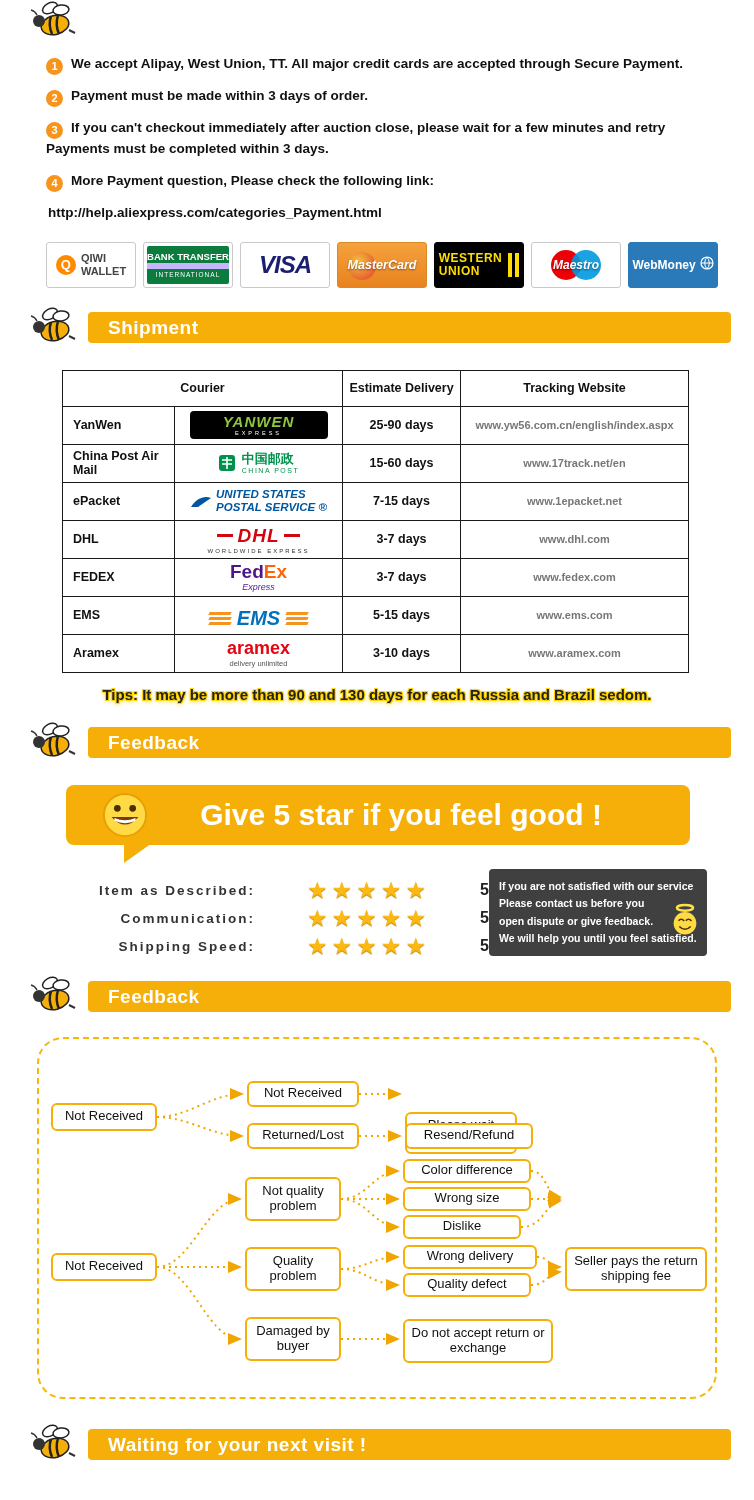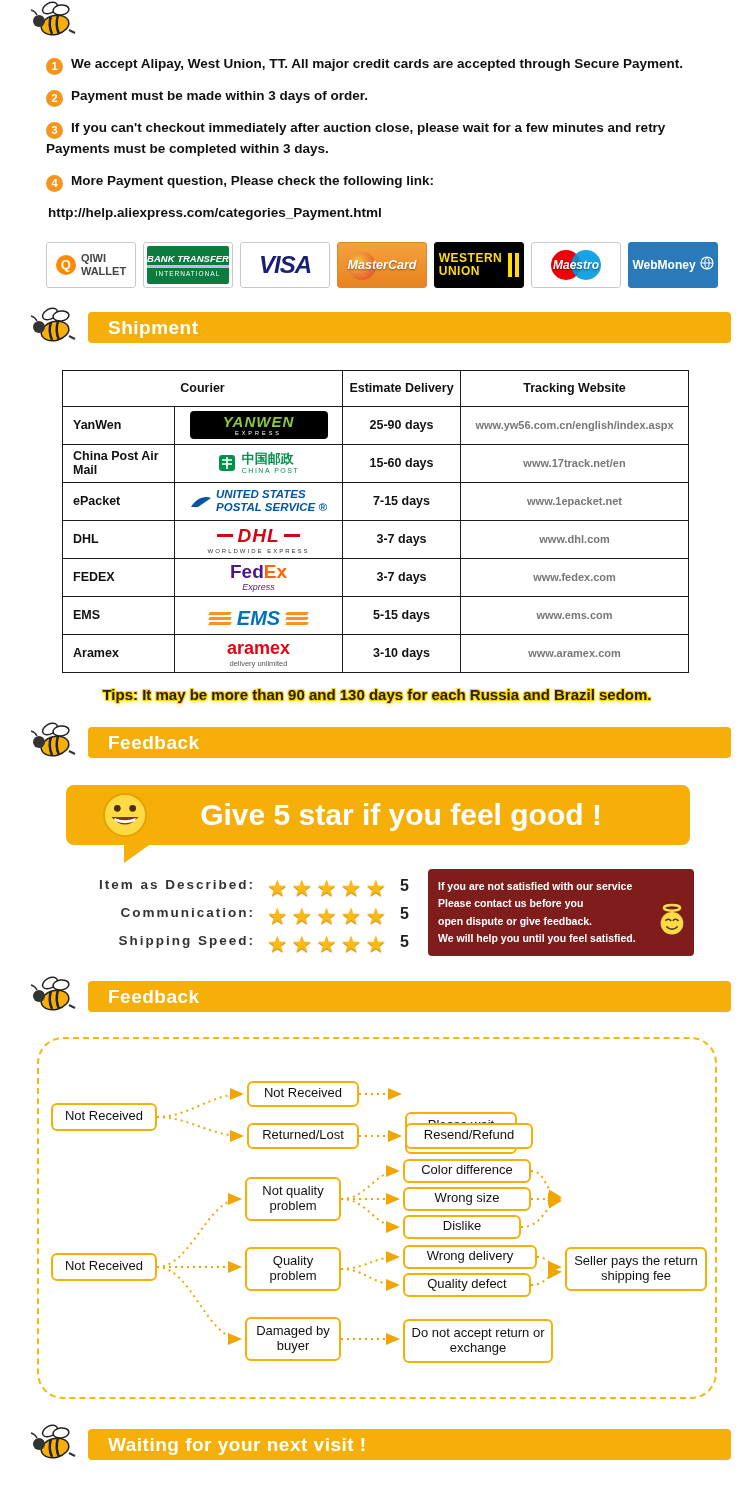--- a/index.html
+++ b/index.html
@@ -24,21 +24,21 @@
 
   
   .paylogos{display:flex;gap:7px;margin:22px 0 0 46px;}
   .paybox{width:90px;height:46px;border:1px solid #c9c9c9;border-radius:3px;background:#fff;
           display:flex;align-items:center;justify-content:center;overflow:hidden;position:relative;}
   .qiwi-flame{width:20px;height:20px;border-radius:50%;background:#FF8A00;color:#fff;font-weight:bold;
           font-size:13px;line-height:20px;text-align:center;margin-right:5px;flex:0 0 auto;}
   .qiwi-text{display:flex;flex-direction:column;font-weight:bold;color:#444;font-size:11px;line-height:1.15;justify-content:flex-end;}
   .bank-inner{width:82px;height:38px;background:#0B7B3E;color:#fff;display:flex;flex-direction:column;
           align-items:center;justify-content:center;border-radius:2px;}
-  .bank-l1{font-style:italic;font-weight:bold;font-size:9.5px;border-bottom:3px solid #c4b5fd;padding-bottom:1px;}
+  .bank-l1{font-weight:bold;font-size:9.5px;border-bottom:6px solid #c4b5fd;padding-bottom:1px;}
   .bank-l2{font-size:6.5px;letter-spacing:1px;margin-top:2px;}
   .visa-text{color:#1A1F71;font-weight:bold;font-style:italic;font-size:24px;letter-spacing:-1px;}
   .mc-box{background:linear-gradient(180deg,#F5A13C,#E8831F);border-color:#d98a25;}
   .mc-ball{position:absolute;left:10px;top:9px;width:28px;height:28px;border-radius:50%;
            background:radial-gradient(circle at 35% 35%,#F5C33C,#E23B2E);}
   .mc-text{position:relative;color:#fff;font-weight:bold;font-style:italic;font-size:12.5px;
            text-shadow:0 1px 2px rgba(0,0,0,.45);}
   .wu-box{background:#000;border-color:#000;}
   .wu-text{display:flex;flex-direction:column;color:#FFDD00;font-weight:bold;font-size:12px;
            line-height:1.05;letter-spacing:.5px;}
@@ -97,26 +97,26 @@
   .sec.m-top{margin-top:18px;}
   .banner-wrap{position:relative;margin:22px 64px 0 66px;height:82px;}
   .banner{position:relative;height:60px;background:#F6AF08;border-radius:8px;display:flex;align-items:center;}
   .banner .smiley{margin-left:36px;flex:0 0 auto;display:flex;}
   .banner-text{flex:1;text-align:center;color:#fff;font-weight:bold;font-size:30px;padding-right:36px;}
   .banner-tail{position:absolute;left:58px;top:58px;width:0;height:0;
                border-top:20px solid #F6AF08;border-right:28px solid transparent;}
 
   .fb-row{display:flex;margin:2px 60px 0 30px;align-items:flex-start;}
   .rates{padding-top:8px;}
-  .rate-row{display:flex;height:27px;margin-bottom:1px;}
+  .rate-row{display:flex;align-items:center;height:27px;margin-bottom:1px;gap:40px;}
   .rate-label{width:225px;text-align:right;font-weight:bold;font-size:13.5px;letter-spacing:2px;color:#333;}
   .rate-stars{color:#FDB913;font-size:23px;letter-spacing:4px;margin-left:12px;line-height:1;
               text-shadow:0 1px 1px #b37f00;}
   .rate-score{font-weight:bold;font-size:16px;color:#222;margin-left:10px;}
-  .notice{width:266px;background:#7f1d1d;border-radius:4px;padding:9px 10px;color:#fff;font-weight:bold;
+  .notice{width:266px;background:#404040;border-radius:4px;padding:9px 10px;color:#fff;font-weight:bold;
           font-size:10.5px;line-height:1.65;position:relative;margin-left:auto;}
   .notice div{white-space:nowrap;}
   .notice .angel{position:absolute;right:7px;top:34px;}
 
   
   .flow{position:relative;margin:20px 0 0 37px;width:680px;height:362px;
         border:2px dashed #F5B70A;border-radius:26px;}
   .flow svg.connectors{position:absolute;left:0;top:0;}
   .fbox{position:absolute;border:2px solid #F6AF08;border-radius:6px;background:#fff;font-size:13px;
         color:#111;display:flex;align-items:center;justify-content:center;text-align:center;

